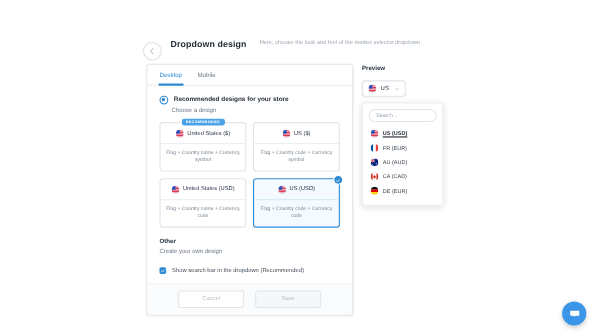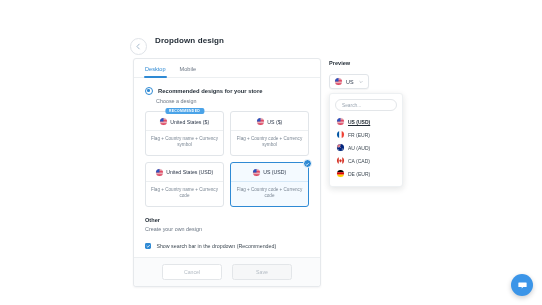--- a/index.html
+++ b/index.html
@@ -34,21 +34,21 @@
     border: 1px solid #dfe3e8;
     background: #ffffff;
     display: flex;
     align-items: center;
     justify-content: center;
     flex: none;
     margin-top: 2px;
     cursor: pointer;
   }
   .back-btn svg { display: block; }
-  .header-text { display: flex; flex-direction: column; gap: 12px; }
+  .header-text { display: flex; flex-direction: row; gap: 12px; }
   .page-title {
     font-size: 8px;
     font-weight: bold;
     color: #1f2933;
     letter-spacing: .1px;
     line-height: 10px;
   }
   .page-subtitle {
     font-size: 5.2px;
     color: #9aa5b1;

